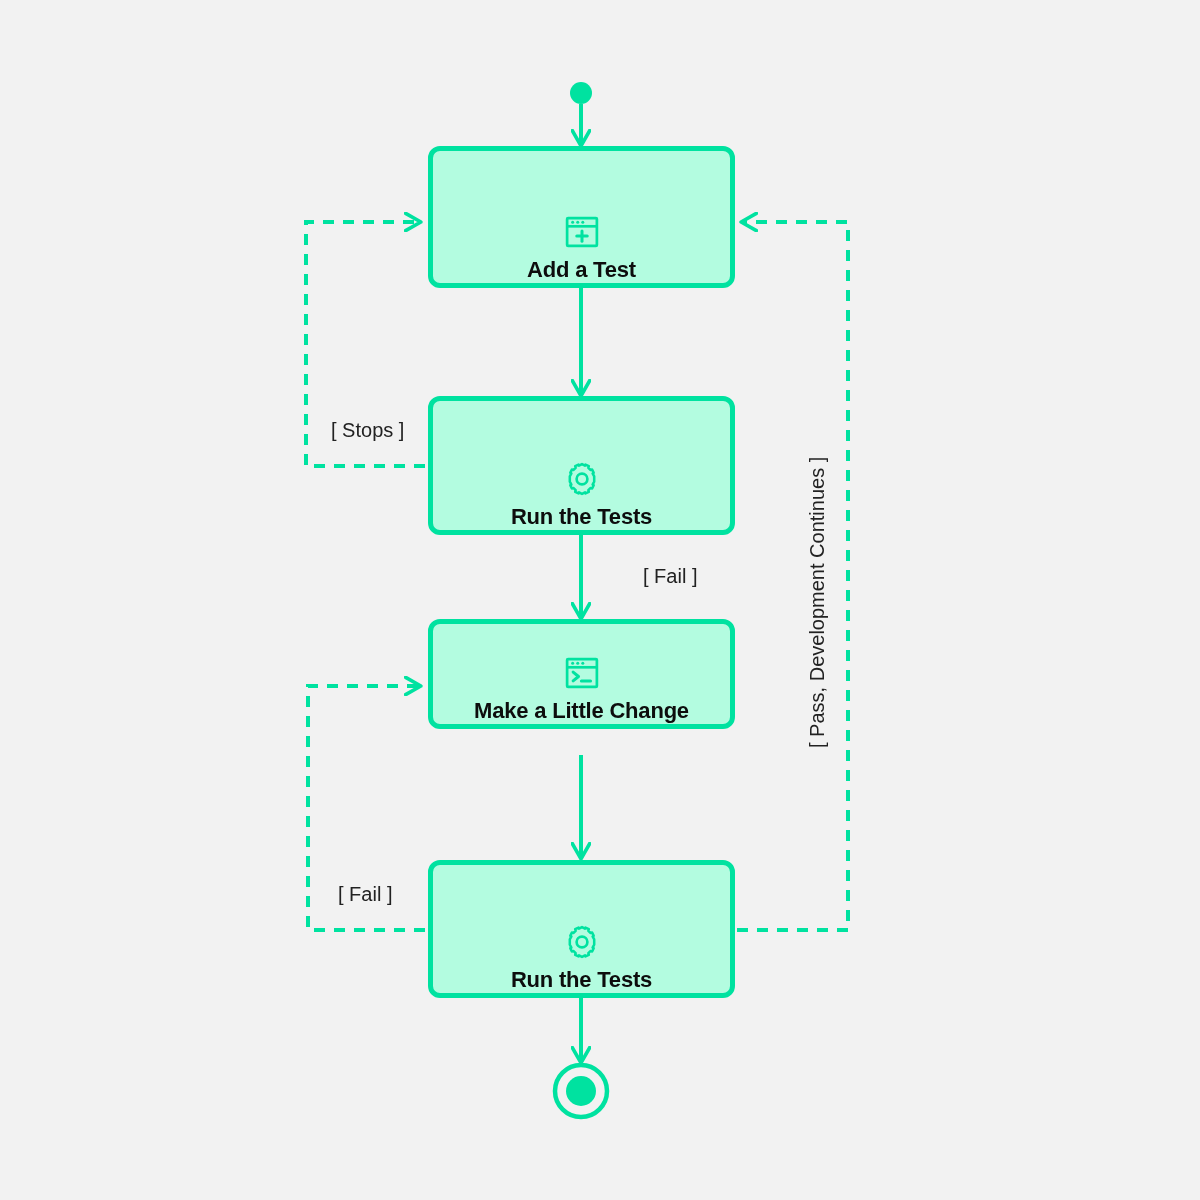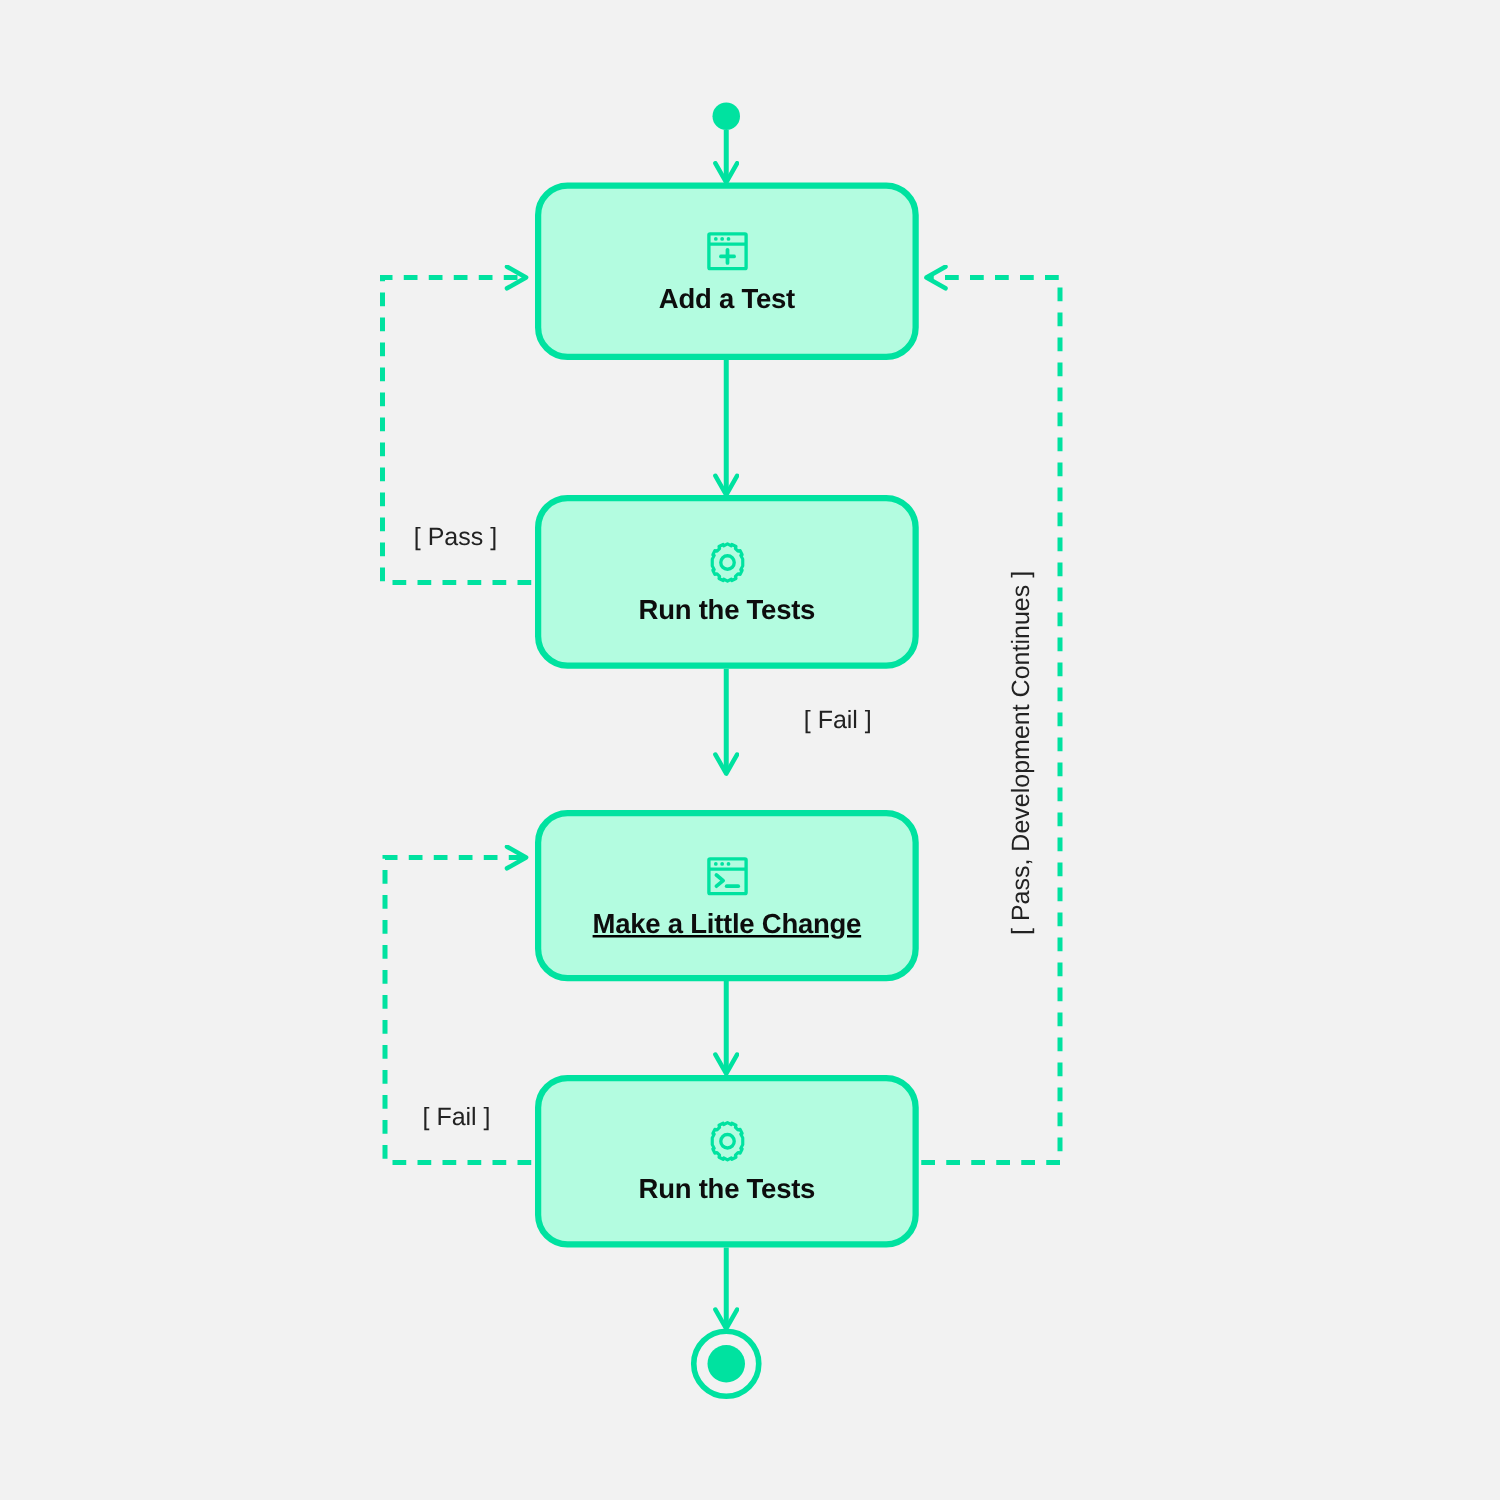--- a/index.html
+++ b/index.html
@@ -23,25 +23,25 @@
     left: 0;
     top: 0;
     width: 1200px;
     height: 1200px;
   }
   .activity-node {
     position: absolute;
     box-sizing: border-box;
     background: #b3fce0;
     border: 5px solid #00e2a0;
-    border-radius: 26px;
+    border-radius: 12px;
     display: flex;
     flex-direction: column;
     align-items: center;
-    justify-content: center;
+    justify-content: flex-end;
     z-index: 3;
   }
   .node-icon {
     display: block;
     width: 38px;
     height: 38px;
     margin-bottom: 6px;
     line-height: 0;
   }
   .node-label {
@@ -126,21 +126,21 @@
                  L10.1 20.4 L9.8 21.1 L7.7 20.1 L8.0 19.0 L6.7 17.7
                  L5.6 18.0 L4.6 15.9 L5.3 15.6 L4.3 13.7 L4.3 10.3
                  L5.3 8.4 L4.6 8.1 L5.6 6.0 L6.7 6.3 L8.0 5.0
                  L7.7 3.9 L9.8 2.9 L10.1 3.6 Z" fill="none" stroke="#00e2a0" stroke-width="1.6" stroke-linejoin="round"></path>
         <circle cx="12" cy="12" r="3.4" fill="none" stroke="#00e2a0" stroke-width="1.7"></circle>
       </svg>
     </span>
     <span class="node-label">Run the Tests</span>
   </div>
 
-  <div class="activity-node" style="left:428px; top:648px; width:307px; height:137px;text-decoration:underline;">
+  <div class="activity-node" style="left:428px; top:619px; width:307px; height:110px;">
     <span class="node-icon">
       <svg viewBox="0 0 24 24" width="38" height="38" xmlns="http://www.w3.org/2000/svg">
         <rect x="2.6" y="3.2" width="18.8" height="17.6" rx="0.6" fill="none" stroke="#00e2a0" stroke-width="1.7"></rect>
         <line x1="2.6" y1="8.4" x2="21.4" y2="8.4" stroke="#00e2a0" stroke-width="1.7"></line>
         <circle cx="6.1" cy="5.8" r="0.95" fill="#00e2a0"></circle>
         <circle cx="9.3" cy="5.8" r="0.95" fill="#00e2a0"></circle>
         <circle cx="12.5" cy="5.8" r="0.95" fill="#00e2a0"></circle>
         <polyline points="6.4,11.4 9.8,14.2 6.4,17.0" fill="none" stroke="#00e2a0" stroke-width="1.9" stroke-linecap="round" stroke-linejoin="round"></polyline>
         <line x1="11.6" y1="17.0" x2="17.4" y2="17.0" stroke="#00e2a0" stroke-width="1.9" stroke-linecap="round"></line>
       </svg>
@@ -158,21 +158,21 @@
                  L10.1 20.4 L9.8 21.1 L7.7 20.1 L8.0 19.0 L6.7 17.7
                  L5.6 18.0 L4.6 15.9 L5.3 15.6 L4.3 13.7 L4.3 10.3
                  L5.3 8.4 L4.6 8.1 L5.6 6.0 L6.7 6.3 L8.0 5.0
                  L7.7 3.9 L9.8 2.9 L10.1 3.6 Z" fill="none" stroke="#00e2a0" stroke-width="1.6" stroke-linejoin="round"></path>
         <circle cx="12" cy="12" r="3.4" fill="none" stroke="#00e2a0" stroke-width="1.7"></circle>
       </svg>
     </span>
     <span class="node-label">Run the Tests</span>
   </div>
 
-  <span class="edge-label" style="left:331px; top:419px;">[ Pass ]</span>
+  <span class="edge-label" style="left:331px; top:419px;">[ Stops ]</span>
 
   <span class="edge-label" style="left:643px; top:565px;">[ Fail ]</span>
 
   <span class="edge-label" style="left:338px; top:883px;">[ Fail ]</span>
 
   <span class="edge-label vertical" style="left:806px; top:748px;">[ Pass, Development Continues ]</span>
 
 
 </div>
 

